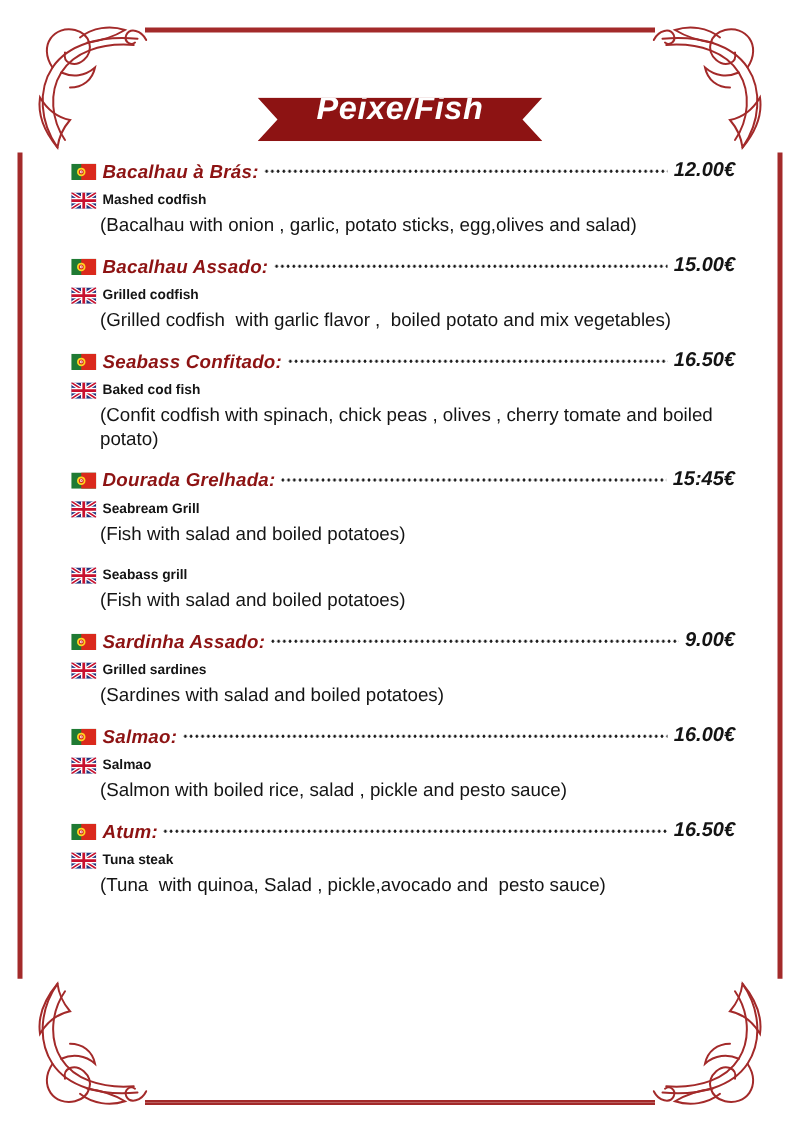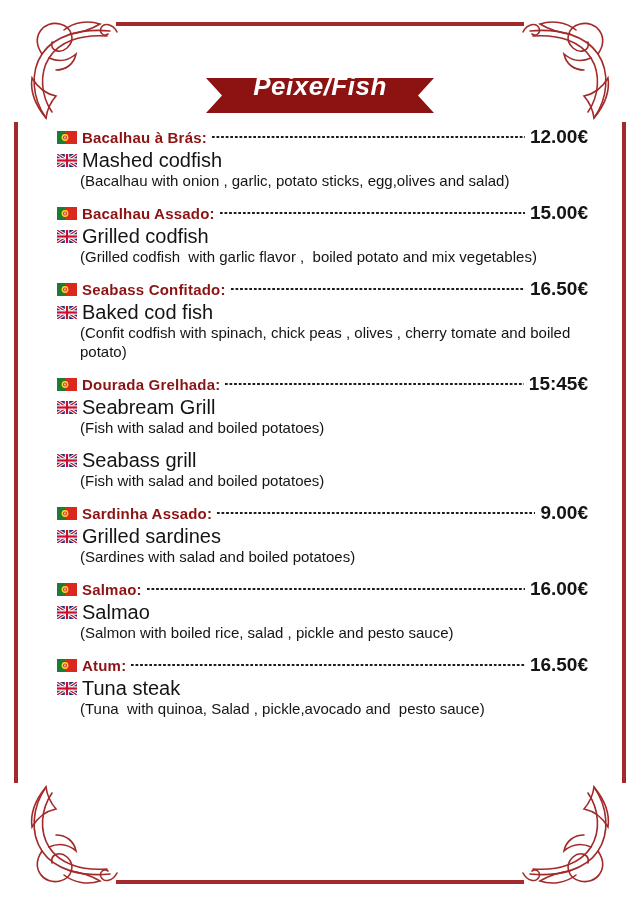--- a/index.html
+++ b/index.html
@@ -69,21 +69,21 @@
     padding-bottom:18px;
     white-space:nowrap;
   }
 
   
   .menu-list{
     margin:14px 52px 0 57px;
   }
   .item{ margin-bottom:13px; }
   .row{ display:flex; align-items:center; }
-  .name-row{ height:20px; margin-bottom:3px; }
+  .name-row{ height:20px; margin-bottom:3px;font-style:italic; }
   .english-row{ height:20px; margin-bottom:1px; }
   .flag{
     width:20px; height:13px;
     flex:0 0 20px;
     margin-right:5px;
   }
   .dish-name{
     font-weight:700;
     font-size:15px;
     color:var(--accent);
@@ -93,28 +93,28 @@
   .leader{
     flex:1 1 auto;
     height:20px;
     margin:0 5px 0 4px;
     background-image:radial-gradient(circle, #1c1c1c 1.05px, transparent 1.35px);
     background-size:4.6px 20px;
     background-repeat:repeat-x;
   }
   .price{
     font-weight:700;
-    font-size:19px;
+    font-size:16px;
     color:var(--ink);
     white-space:nowrap;
     text-align:center;
   }
   .dish-english{
-    font-weight:400;
-    font-size:20px;
+    font-weight:700;
+    font-size:11px;
     color:var(--ink);
     white-space:pre-wrap;
   }
   .desc{
     margin-left:23px;
     font-size:15px;
     line-height:19px;
     color:var(--ink);
     white-space:pre-wrap;
   }

